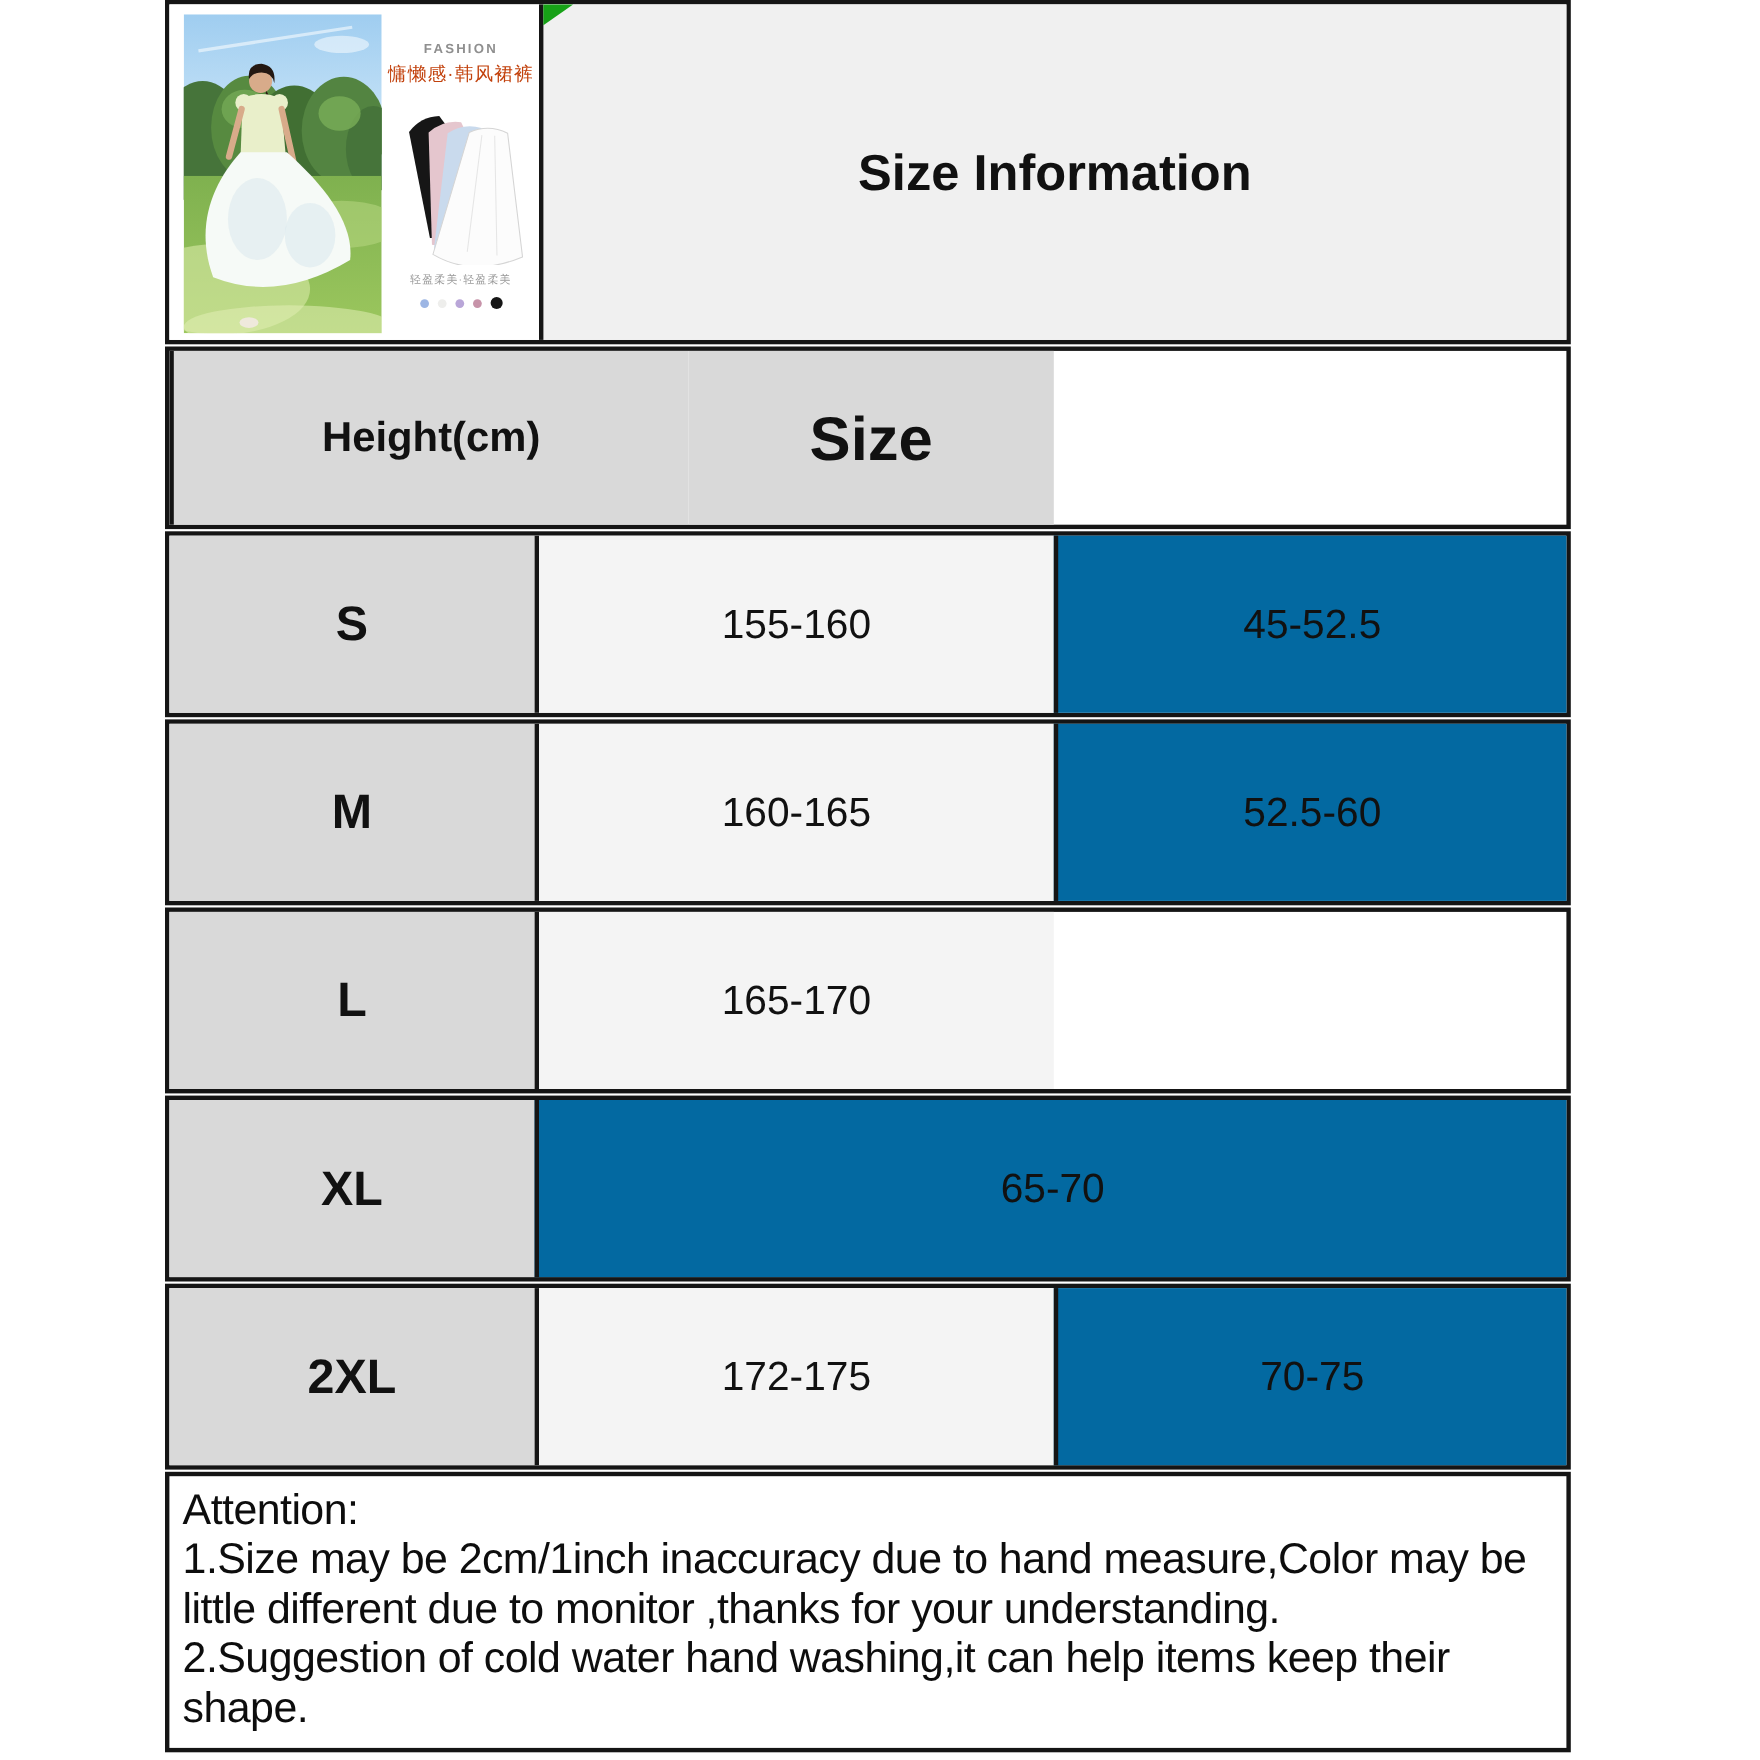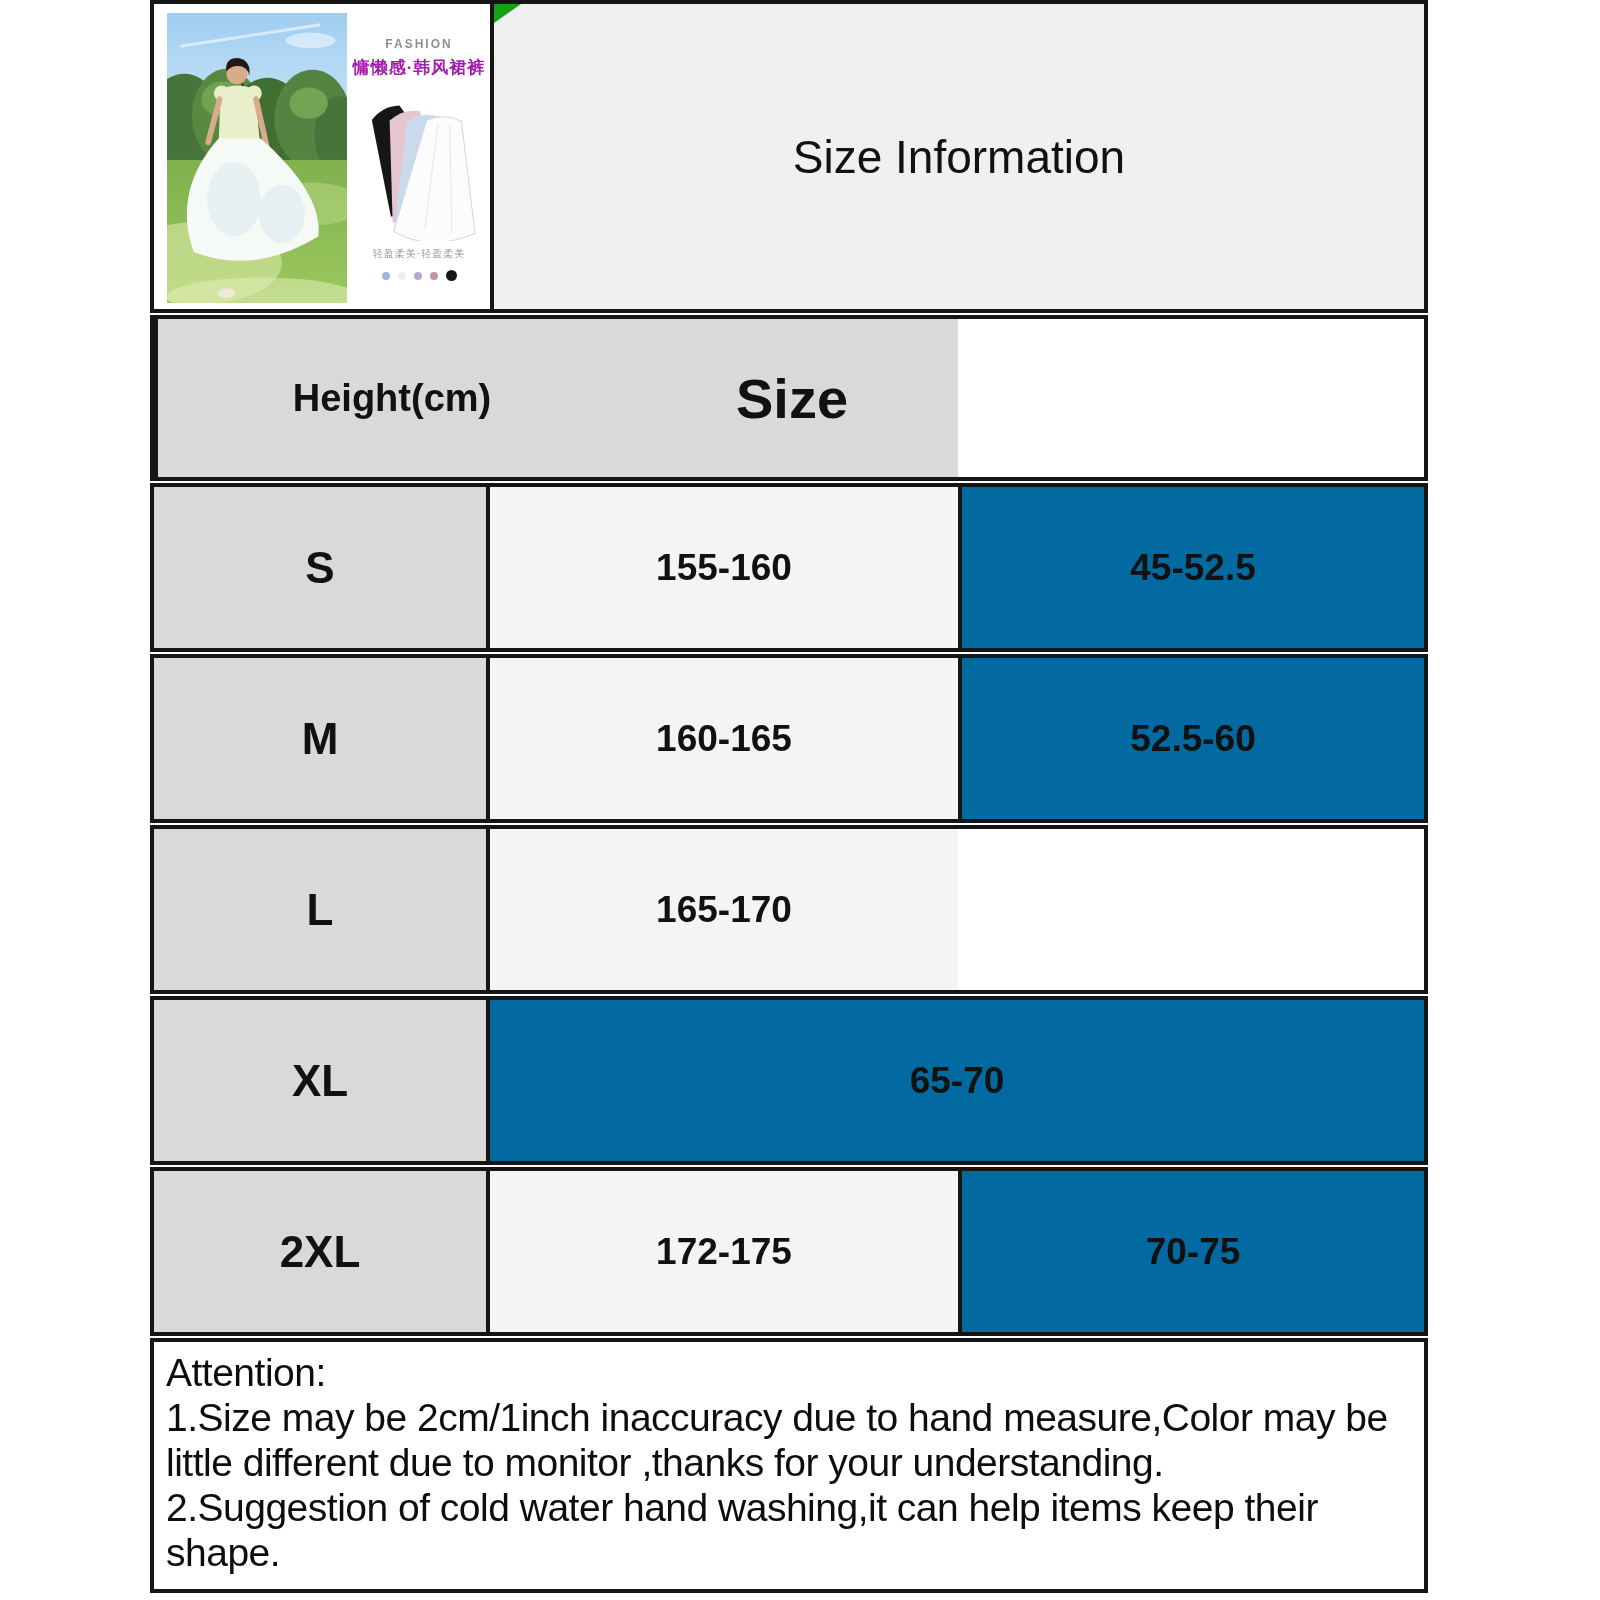--- a/index.html
+++ b/index.html
@@ -9,44 +9,44 @@
   
   .trow { display:flex; border:4px solid #151515; background:#fff; }
   .trow + .trow, .attention { margin-top:2px; }
 
   
   .top-row { height:313px; }
   .img-cell { width:336px; height:100%; display:flex; gap:5px; padding:9px 4px 6px 13px; background:#fff; overflow:hidden; }
   .photo { width:180px; height:290px; flex:0 0 auto; filter:blur(.4px); }
   .collage { flex:1; height:100%; display:flex; flex-direction:column; align-items:center; background:#fff; filter:blur(.4px); }
   .brand { margin-top:24px; font-size:12px; letter-spacing:2px; color:#8f8f8f; font-weight:700; }
-  .banner { margin-top:5px; font-size:17px; font-weight:700; letter-spacing:1px; color:#a21caf; white-space:nowrap; }
+  .banner { margin-top:5px; font-size:17px; font-weight:400; letter-spacing:1px; color:#c2410c; white-space:nowrap; }
   .fan { margin-top:4px; }
   .caption { margin-top:6px; font-size:10px; letter-spacing:1px; color:#9b9b9b; white-space:nowrap; }
   .dots { margin-top:9px; display:flex; align-items:center; gap:8px; }
   .dot { width:8px; height:8px; border-radius:50%; display:inline-block; }
   .dot:last-child { width:11px; height:11px; }
 
   .title-cell { position:relative; flex:1; height:100%; background:#f0f0f0; border-left:4px solid #151515; display:flex; align-items:center; justify-content:center; }
-  .title-cell h1 { font-size:46px; font-weight:400; letter-spacing:0; }
+  .title-cell h1 { font-size:46px; font-weight:700; letter-spacing:0; }
   .corner-flag { position:absolute; left:0; top:0; width:0; height:0;
                  border-top:19px solid #17a117; border-right:27px solid transparent; }
 
   
   .thead { height:166px; }
   .drow  { height:169px; }
   .c { display:flex; align-items:center; justify-content:center; height:100%; }
   .c1 { width:332px; background:#d9d9d9; }
   .c2 { width:472px; border-left:4px solid #151515; background:#f4f4f4; }
   .c3 { flex:1; border-left:4px solid #151515; background:#0369a1; }
   .thead .c2, .thead .c3 { background:#d9d9d9; }
   .hdr-size { font-size:56px; font-weight:700; }
   .hdr { font-size:38px; font-weight:700; }
   .szlbl { font-size:44px; font-weight:700; }
-  .val { font-size:37px; font-weight:700; }
+  .val { font-size:37px; font-weight:400; }
 
   
   .attention { height:255px; border:4px solid #151515; background:#fff; padding:8px 14px 0 12px; }
   .attention p { font-size:39px; line-height:45px; letter-spacing:-0.5px; font-weight:400; color:#0d0d0d; }
 </style>
 </head>
 <body>
 
 <div class="sheet">
 

